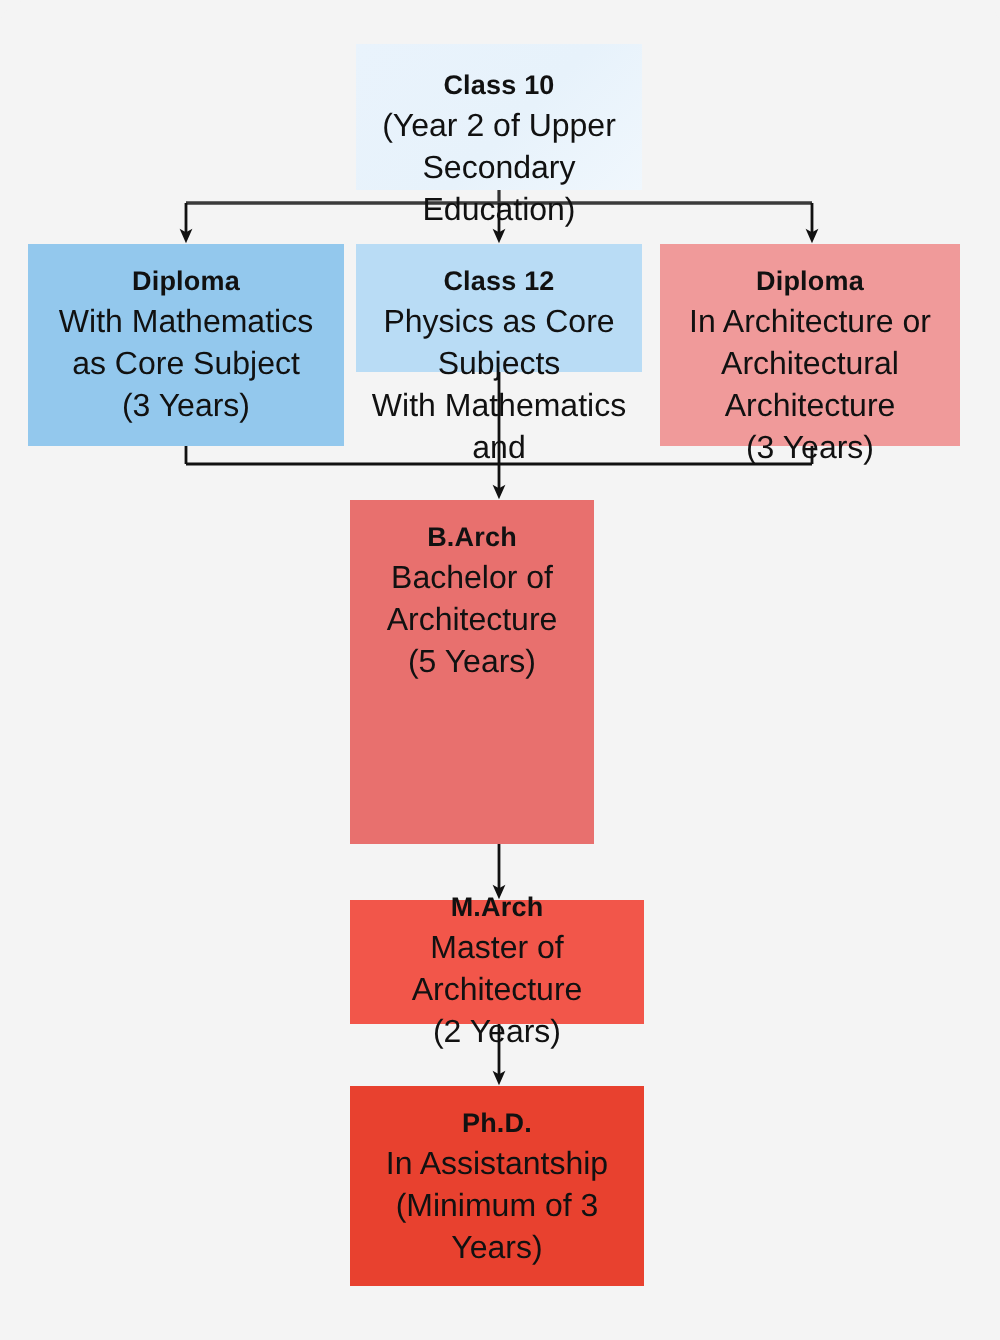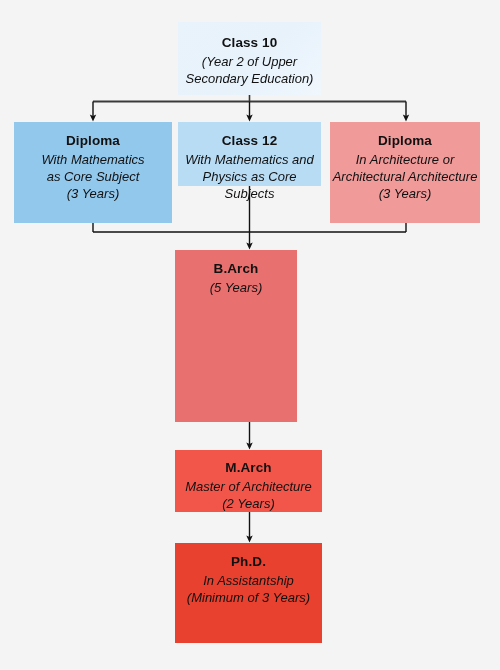--- a/index.html
+++ b/index.html
@@ -40,23 +40,22 @@
     color: #111111;
     line-height: 1.32;
   }
   .node .title {
     font-size: 13.5px;
     font-weight: bold;
     letter-spacing: 0.1px;
     margin-bottom: 1px;
   }
   .node .sub {
-    font-size: 13px;
+    font-size: 16px;
     font-weight: normal;
-    font-style: italic;
   }
   
   #node-class10 {
     left: 178px; top: 22px; width: 143px; height: 73px;
     background: linear-gradient(135deg, #e9f3fc 0%, #e7f2fb 55%, #f0f7fd 100%);
     padding-top: 12px;
   }
   #node-diploma-math {
     left: 14px; top: 122px; width: 158px; height: 101px;
     background: #93c8ed;
@@ -127,33 +126,34 @@
 
   <div class="node" id="node-diploma-math">
     <div class="title">Diploma</div>
     <div class="sub">With Mathematics</div>
     <div class="sub">as Core Subject</div>
     <div class="sub">(3 Years)</div>
   </div>
 
   <div class="node" id="node-class12">
     <div class="title">Class 12</div>
+    <div class="sub">Physics as Core Subjects</div>
     <div class="sub">With Mathematics and</div>
-    <div class="sub">Physics as Core Subjects</div>
   </div>
 
   <div class="node" id="node-diploma-arch">
     <div class="title">Diploma</div>
     <div class="sub">In Architecture or</div>
     <div class="sub">Architectural Architecture</div>
     <div class="sub">(3 Years)</div>
   </div>
 
   <div class="node" id="node-barch">
     <div class="title">B.Arch</div>
+    <div class="sub">Bachelor of Architecture</div>
     <div class="sub">(5 Years)</div>
   </div>
 
   <div class="node" id="node-march">
     <div class="title">M.Arch</div>
     <div class="sub">Master of Architecture</div>
     <div class="sub">(2 Years)</div>
   </div>
 
   <div class="node" id="node-phd">

